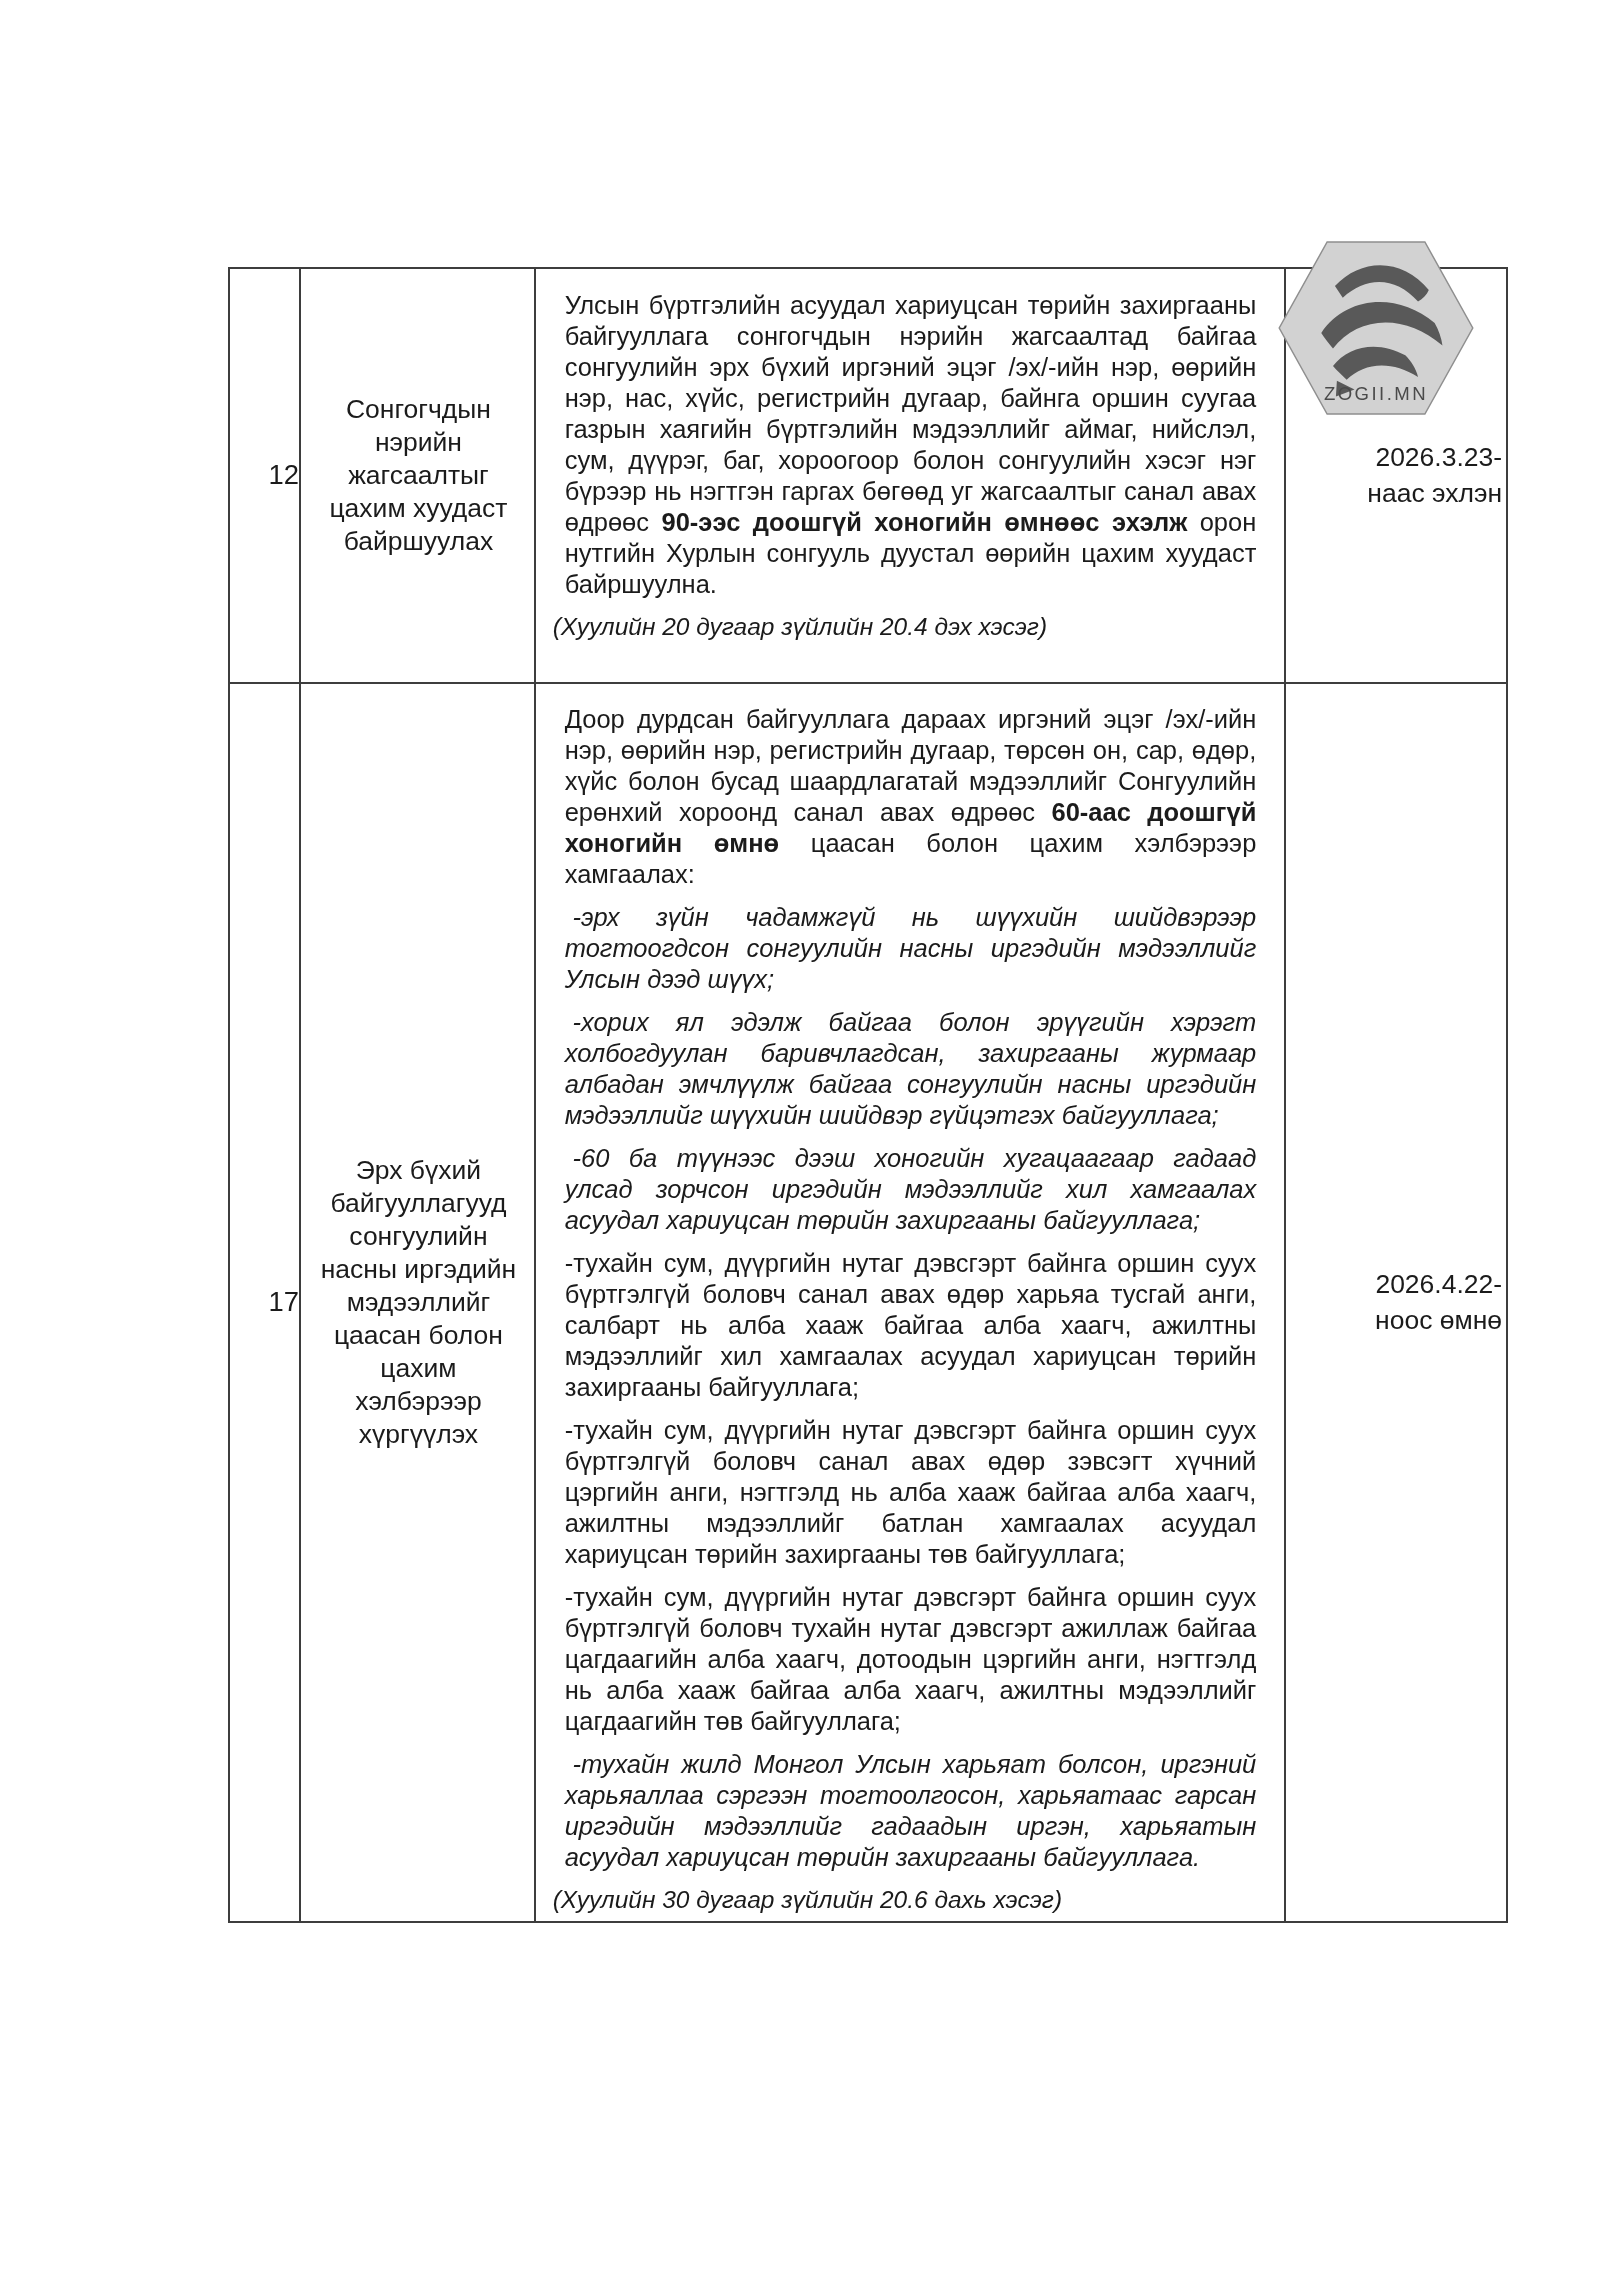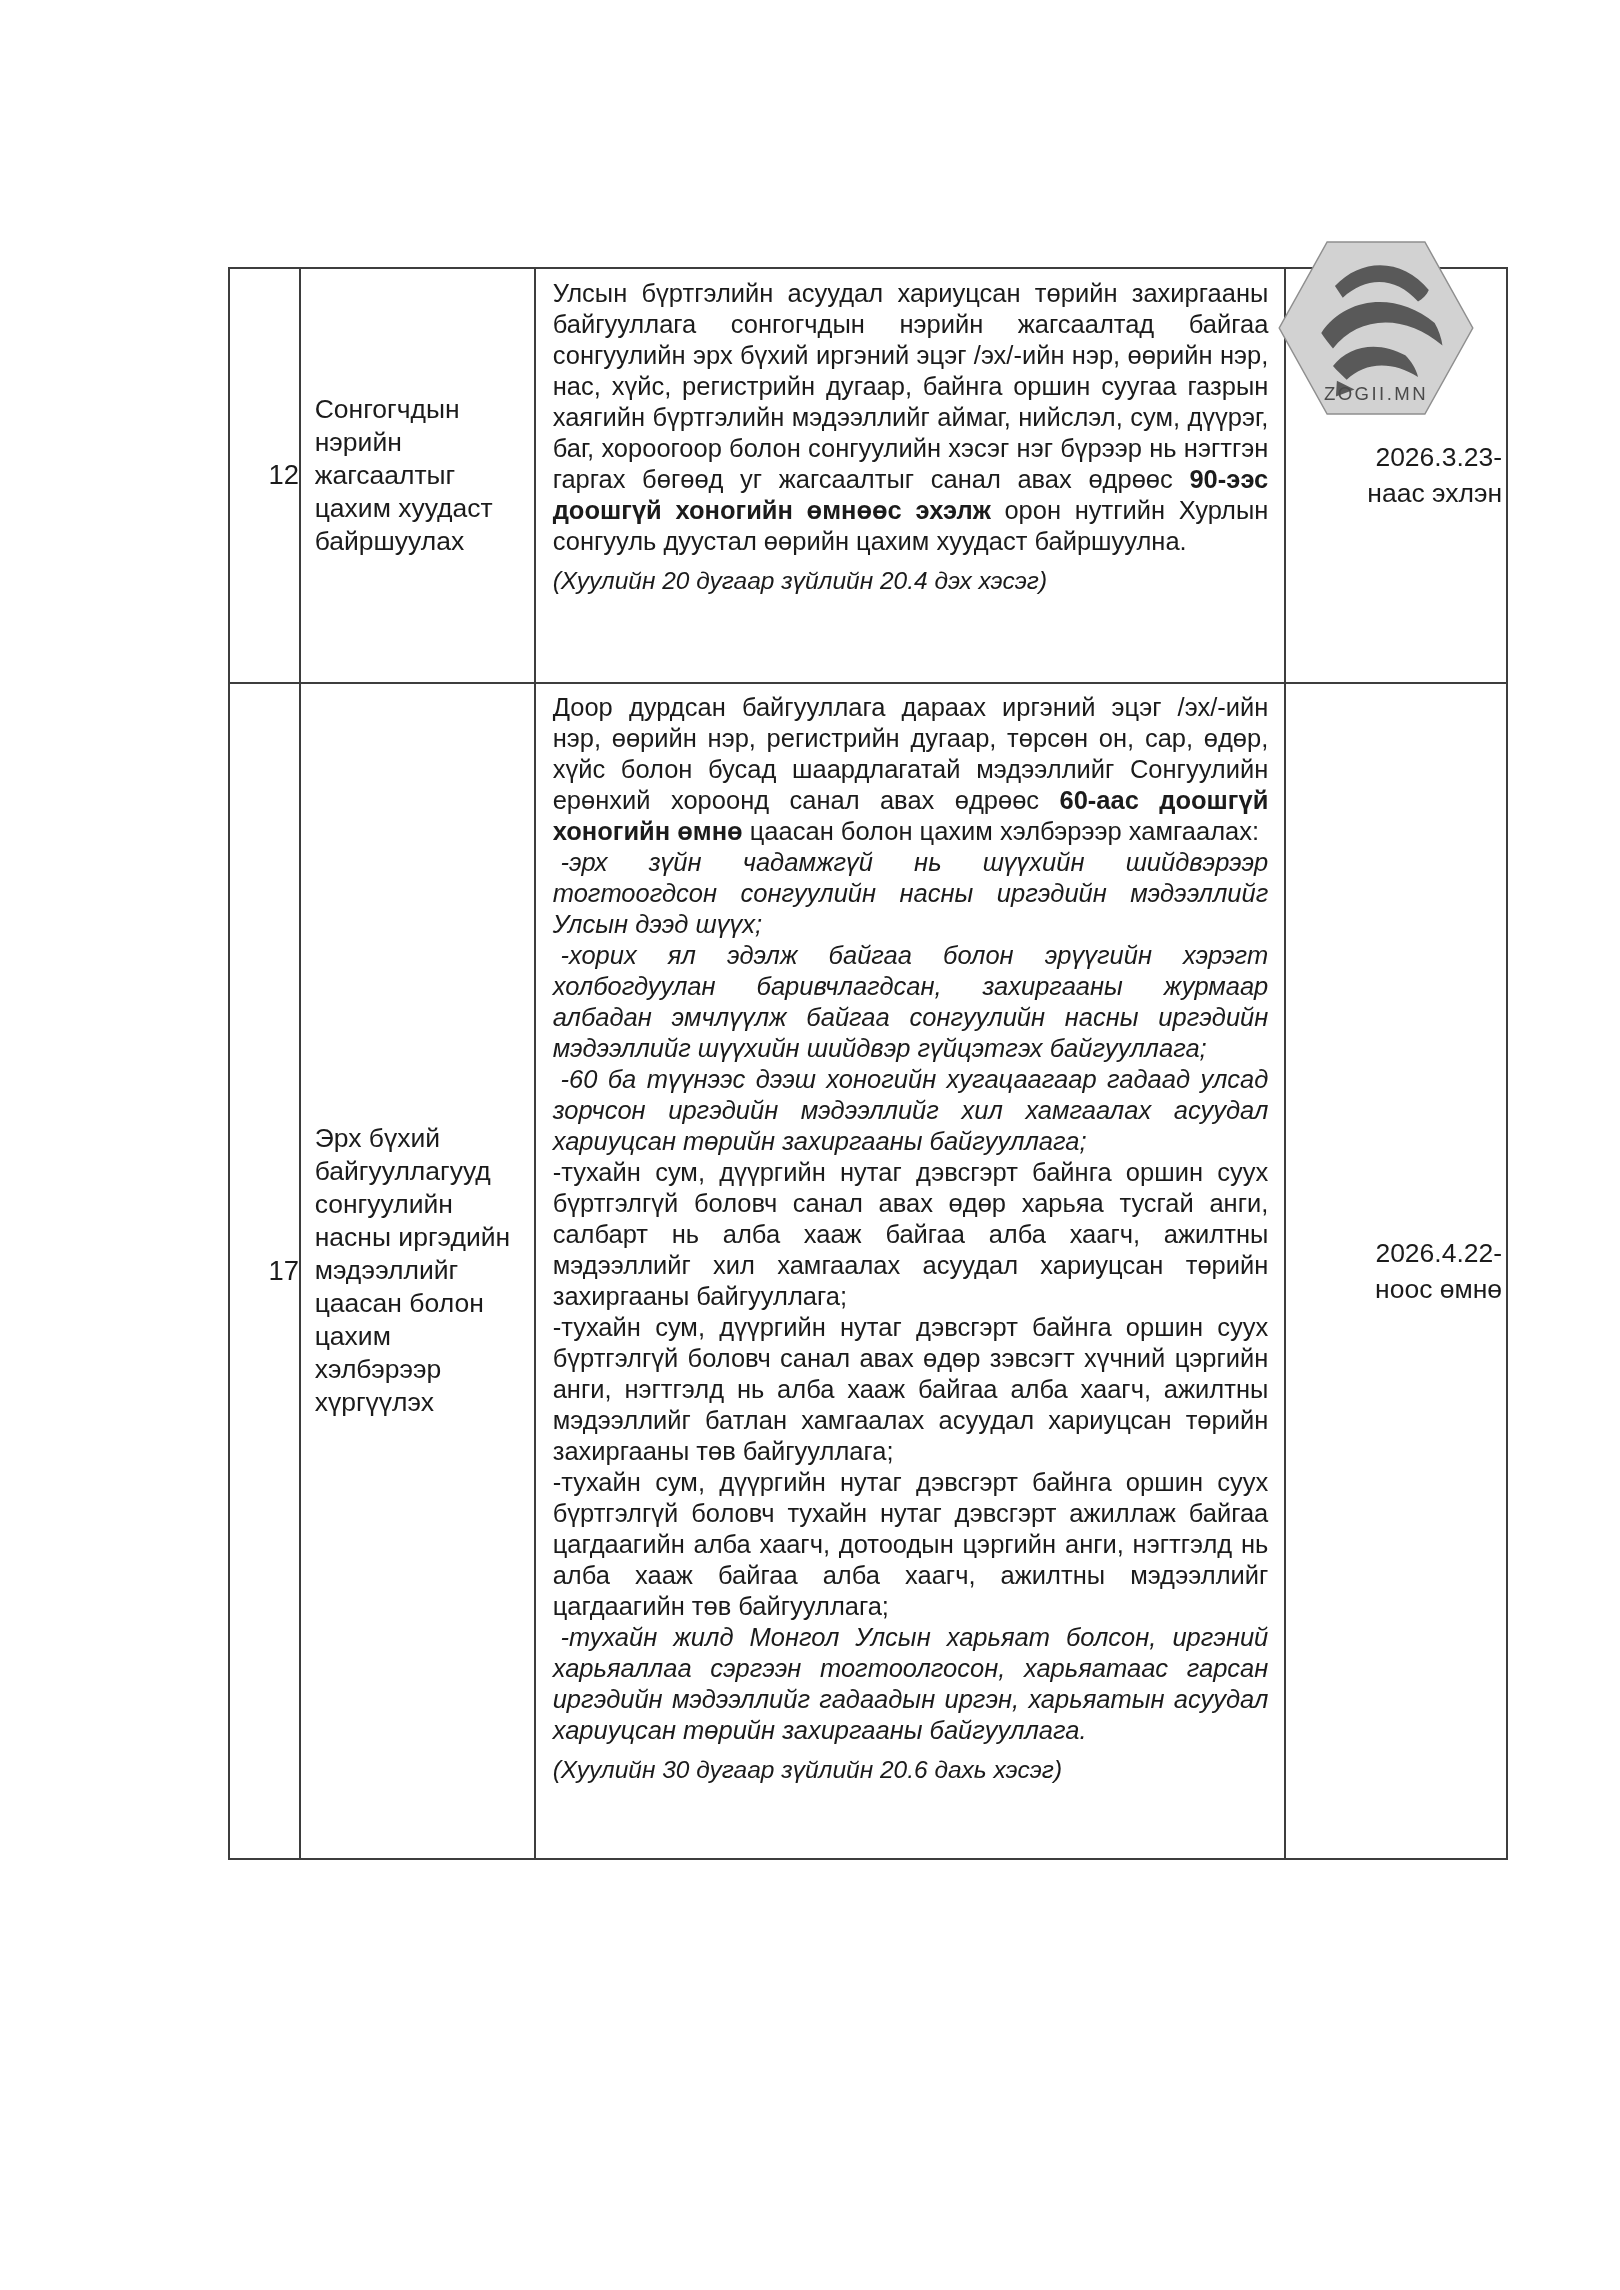--- a/index.html
+++ b/index.html
@@ -8,24 +8,24 @@
     font-family:"Liberation Sans","DejaVu Sans",sans-serif;color:#1b1b1b;overflow:hidden;
   }
   .doc-table{
     position:absolute;left:228px;top:267px;width:1278px;
     border-collapse:collapse;table-layout:fixed;
   }
   .doc-table td{border:2px solid #3d3d3d;vertical-align:middle;padding:0;}
   .doc-table tr:nth-child(1) td{height:393px;}
   .doc-table tr:nth-child(2) td{height:1155px;}
   td.num{text-align:right;font-size:27.4px;}
-  td.title{font-size:26.5px;line-height:33px;padding:9.8px 11.8px 9.8px 13.7px;text-align:left;}
+  td.title{font-size:26.5px;line-height:33px;padding:9.8px 11.8px 9.8px 13.7px;text-align:center;}
   td.body{vertical-align:top;font-size:25.5px;line-height:31px;padding:8.8px 15.7px 5.9px 16.7px;text-align:justify;}
   td.date{font-size:26.5px;line-height:36px;text-align:right;padding:3.9px;}
-  .para{margin:0;}
+  .para{margin:12px;}
   .para.ind{text-indent:7.8px;font-style:italic;}
   .b{font-weight:bold;}
   .citation{font-style:italic;font-size:24.5px;line-height:30px;text-align:left;margin-top:9px;}
   .logo{position:absolute;left:1278px;top:241px;width:196px;height:174px;z-index:2;}
 </style>
 </head>
 <body>
 
 <div class="page">
 

